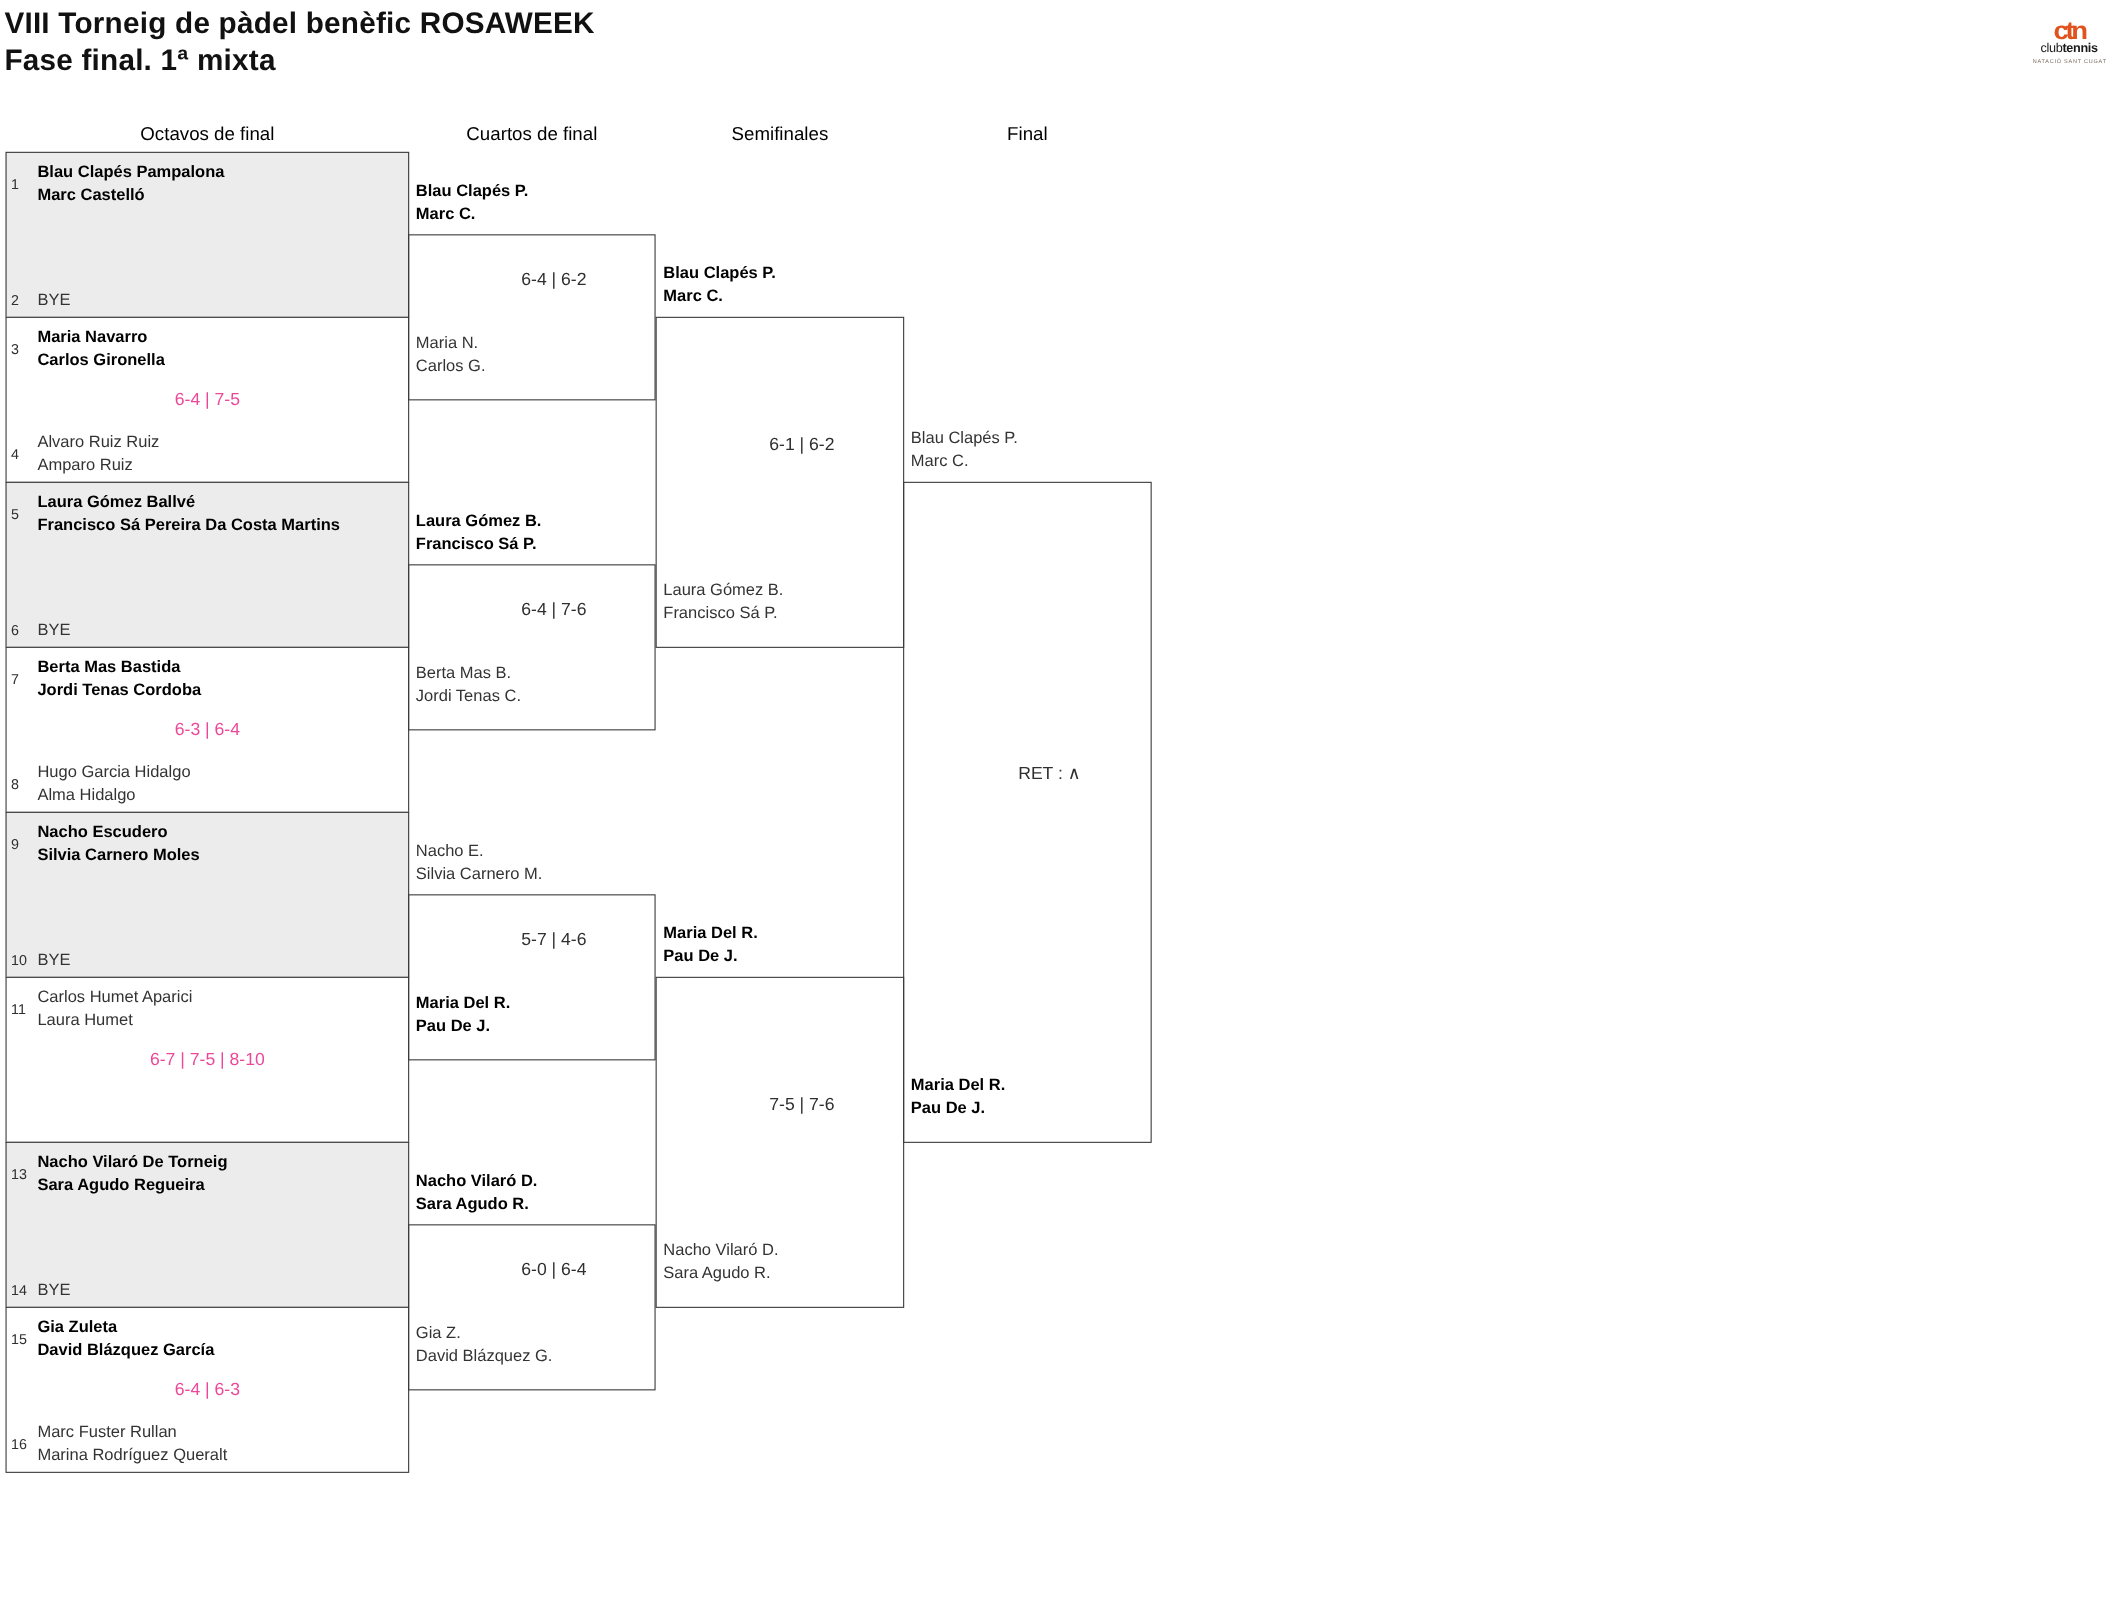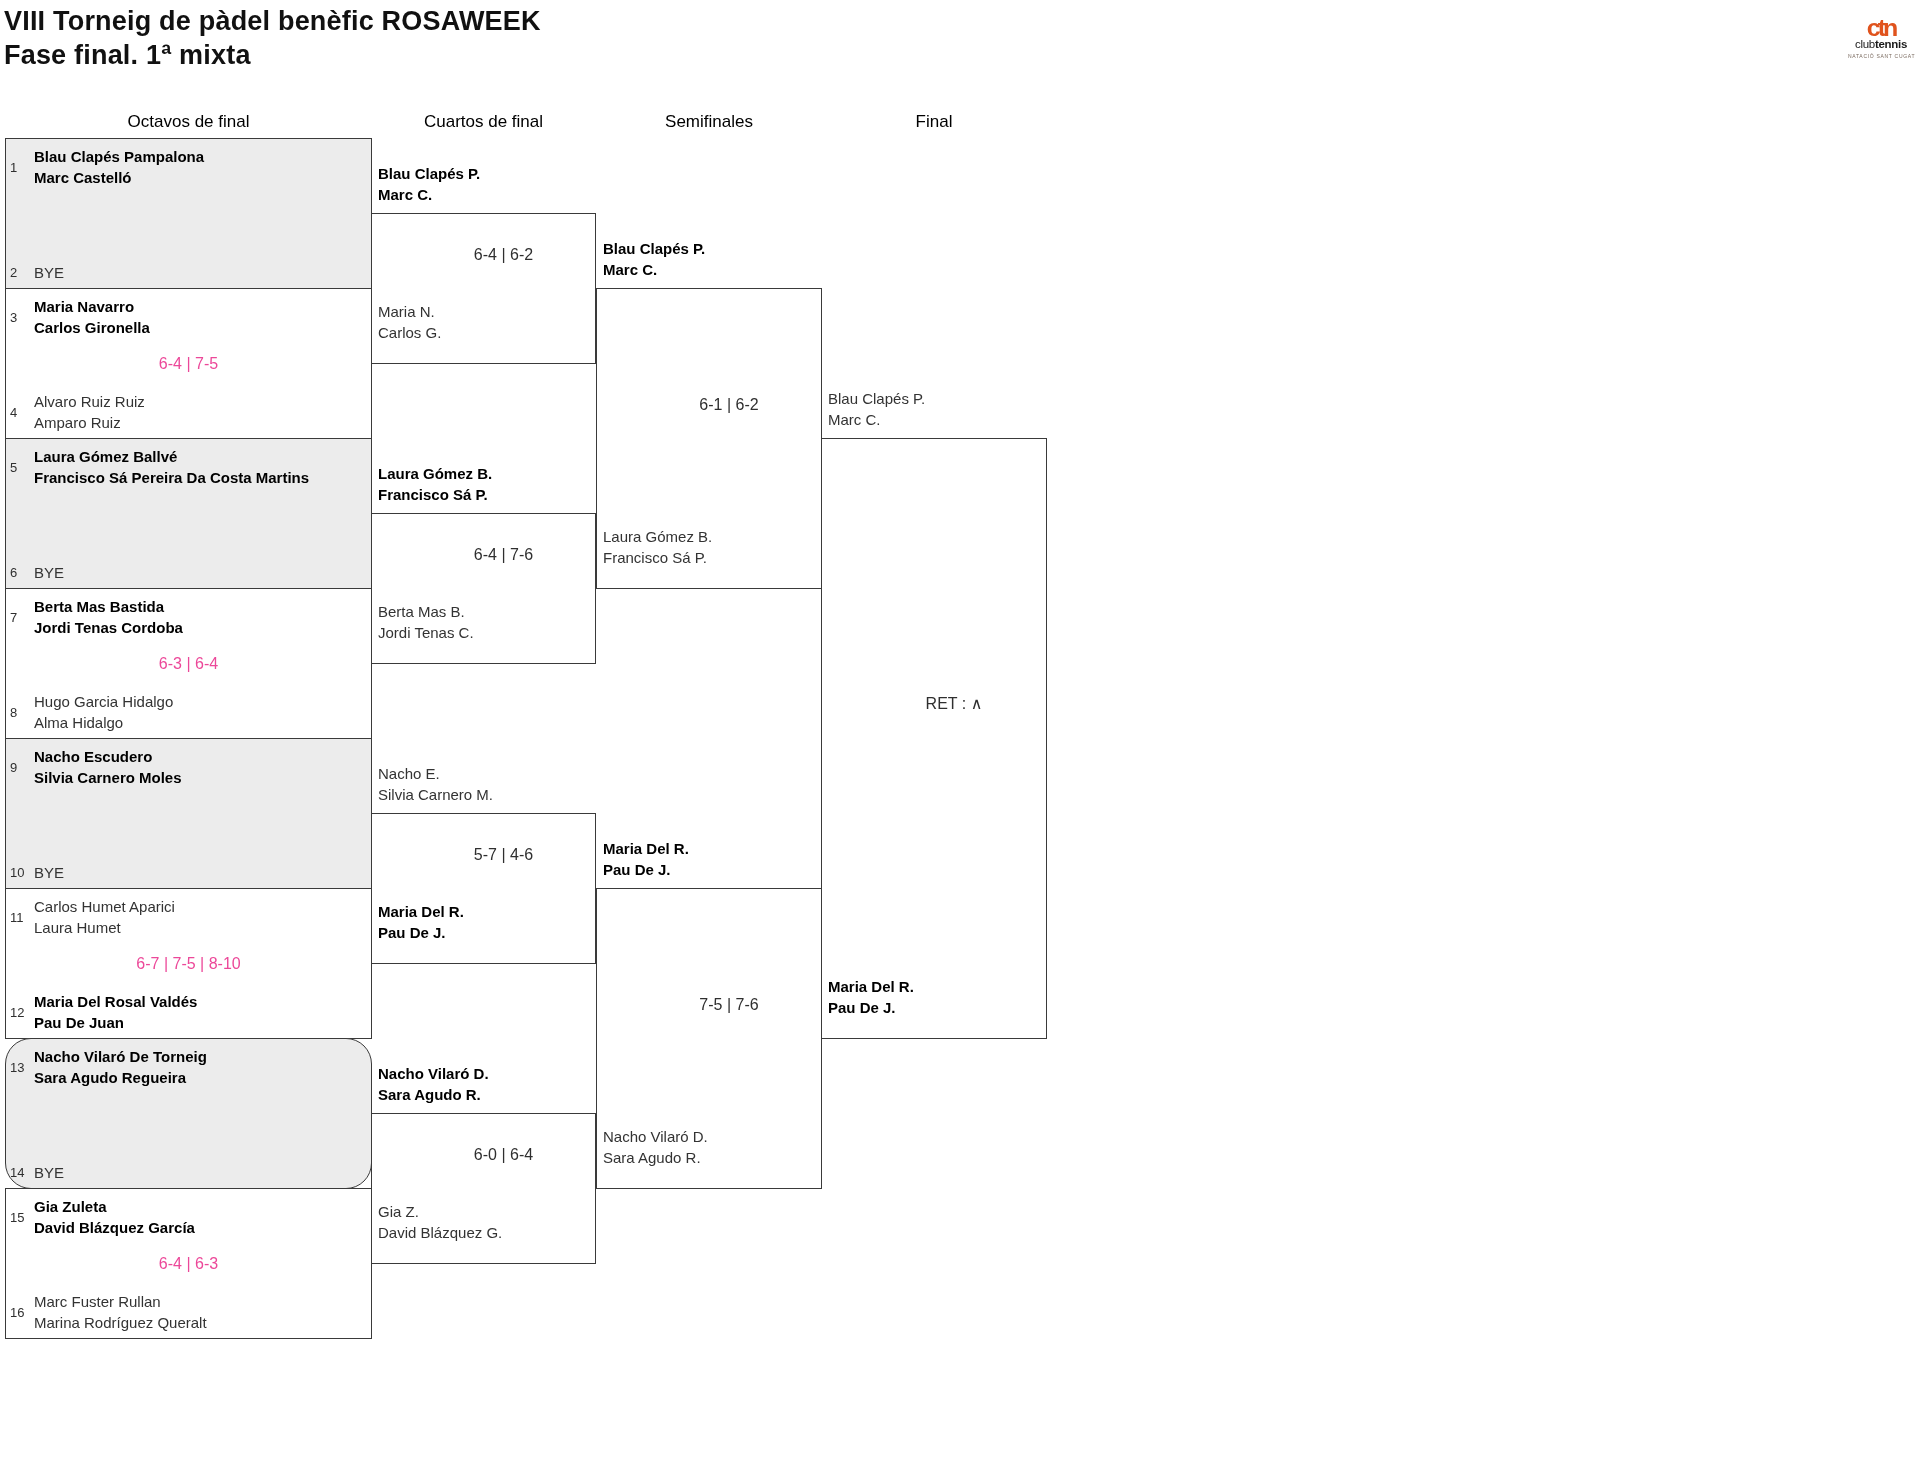--- a/index.html
+++ b/index.html
@@ -175,30 +175,23 @@
 
 <div class="match" style="top:888px;">
   <div class="team t-top">
     <span class="seed">11</span>
     <span class="names">
       <span class="nline">Carlos Humet Aparici</span>
         <span class="nline">Laura Humet</span>
     </span>
   </div>
   <div class="score">6-7 | 7-5 | 8-10</div>
-  <div class="team t-bottom">
-    <span class="seed">12</span>
-    <span class="names winner">
-      <span class="nline">Maria Del Rosal Valdés</span>
-        <span class="nline">Pau De Juan</span>
-    </span>
-  </div>
-</div>
-
-<div class="match bye-row" style="top:1038px;border-radius:26px;">
+</div>
+
+<div class="match bye-row" style="top:1038px;">
   <div class="team t-top">
     <span class="seed">13</span>
     <span class="names winner">
       <span class="nline">Nacho Vilaró De Torneig</span>
         <span class="nline">Sara Agudo Regueira</span>
     </span>
   </div>
   <div class="score"></div>
   <div class="team t-bottom">
     <span class="seed">14</span>

